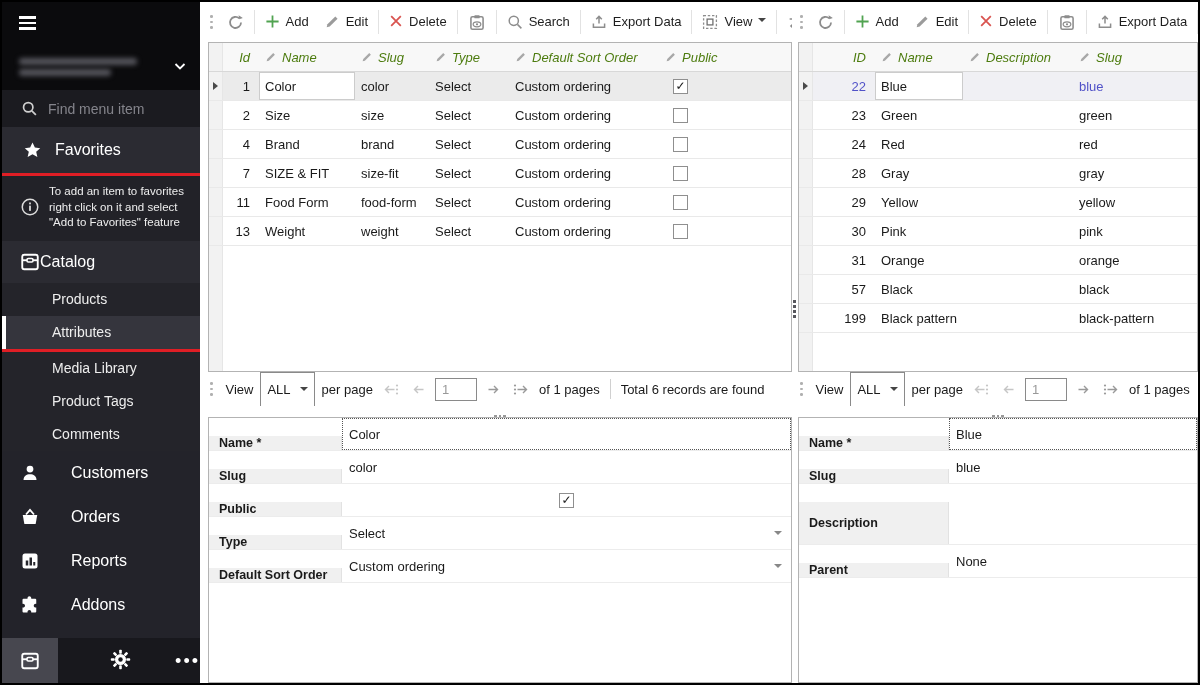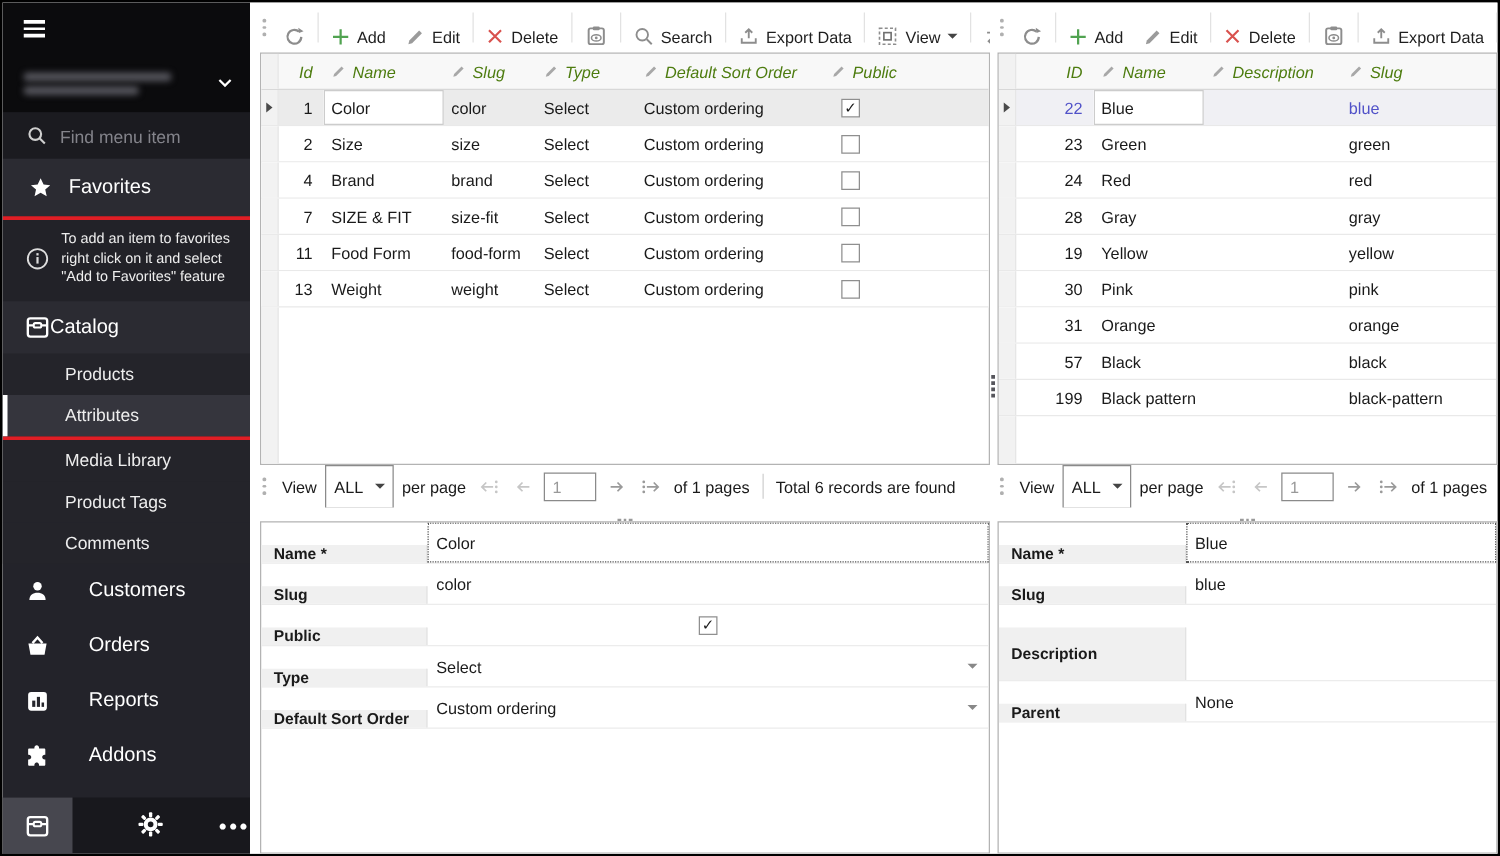--- a/index.html
+++ b/index.html
@@ -40,21 +40,21 @@
   .pgap { width:6px; flex:none; position:relative; }
   .panel-right { flex:1; }
   .vdots { position:absolute; display:flex; flex-direction:column; gap:2px; }
   .vdots i { width:3px; height:3px; background:#56565c; }
   .sbsplit { left:199px; top:338px; }
   .pgap .vdots { left:1px; top:298px; }
 
   .toolbar { height:40px; display:flex; align-items:center; white-space:nowrap; overflow:hidden; flex:none; }
   .grip { display:flex; flex-direction:column; gap:3px; margin:0 6px 0 2px; }
   .grip i { width:2.5px; height:2.5px; background:#b0b0b0; border-radius:50%; }
-  .tbtn { display:flex; align-items:center; gap:6px; padding:0 8px; font-size:13px; color:#1e1e1e; background:none; border:none; font-family:inherit; cursor:pointer; height:30px;margin-top:14px; }
+  .tbtn { display:flex; gap:6px; padding:0 8px; font-size:13px; color:#1e1e1e; background:none; border:none; font-family:inherit; cursor:pointer; height:30px;margin-top:14px; }
   .tsep { width:1px; height:24px; background:#e2e2e2; margin:0 2px; flex:none; }
   .caret { width:0; height:0; border:4px solid transparent; border-top-color:#444; margin-top:4px; }
   .ticon { display:inline-flex; }
 
   .grid { border:1px solid #b3b3b3; height:330px; overflow:hidden; display:flex; flex-direction:column; background:#fff; flex:none; }
   .ghead { display:flex; height:29px; background:#f8f8f8; border-bottom:1px solid #d8d8d8; font-size:13px; color:#4d7c0f; align-items:center; flex:none;font-style:italic; }
   .grow { display:flex; height:29px; border-bottom:1px solid #e9e9e9; font-size:13px; color:#1a1a1a; align-items:center; flex:none; cursor:pointer; background:#fff; }
   .grow.sel { background:#ebebeb; }
   .rg .grow.sel { background:#f0f0f4; }
   .c { padding:0 6px; overflow:hidden; white-space:nowrap; display:flex; align-items:center; gap:5px; height:100%; }
@@ -667,21 +667,21 @@
         </div>
         <div class="grow">
           <div class="c ind"></div>
           <div class="c id">28</div>
           <div class="c nm">Gray</div>
           <div class="c de"></div>
           <div class="c sl">gray</div>
         </div>
         <div class="grow">
           <div class="c ind"></div>
-          <div class="c id">19</div>
+          <div class="c id">29</div>
           <div class="c nm">Yellow</div>
           <div class="c de"></div>
           <div class="c sl">yellow</div>
         </div>
         <div class="grow">
           <div class="c ind"></div>
           <div class="c id">30</div>
           <div class="c nm">Pink</div>
           <div class="c de"></div>
           <div class="c sl">pink</div>

